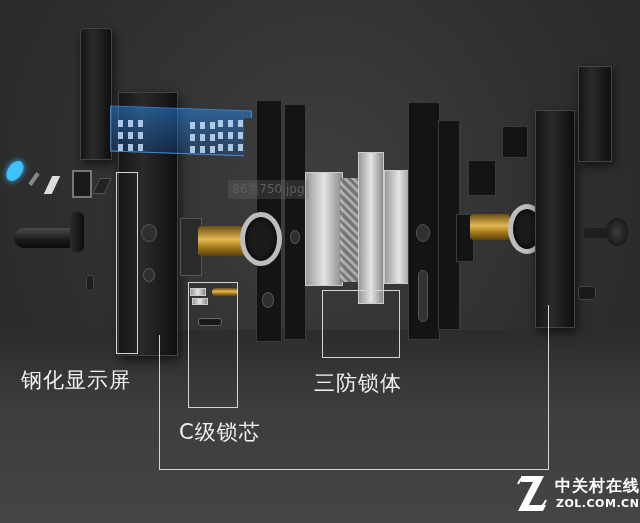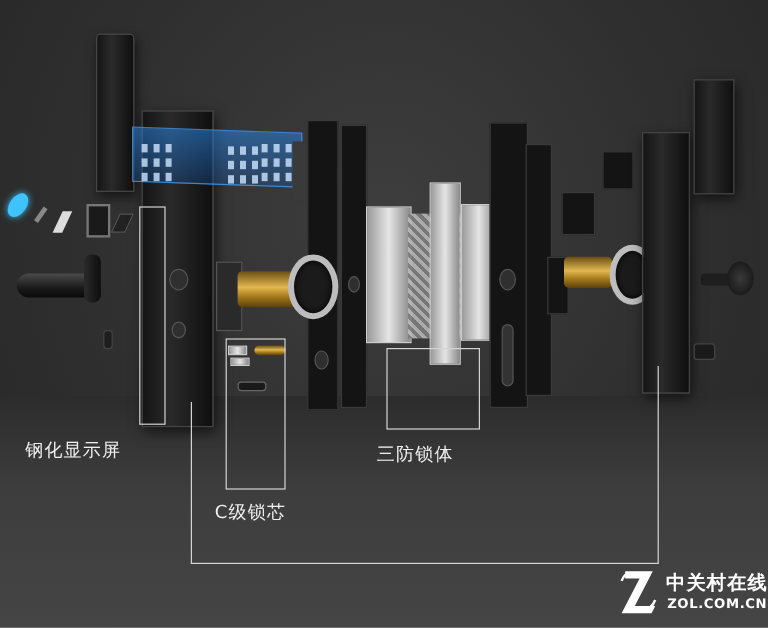--- a/index.html
+++ b/index.html
@@ -15,21 +15,21 @@
   .slot{position:absolute;border-radius:6px;background:#333;border:1px solid #555;}
   .metal{position:absolute;background:linear-gradient(90deg,#9a9a9a,#e5e5e5 50%,#8a8a8a);border:1px solid #ccc;}
   .brass{position:absolute;background:linear-gradient(180deg,#6b4e12,#e2b850 45%,#a77a1c 70%,#5b410d);border-radius:4px;}
   .ring{position:absolute;border-radius:50%;border:5px solid #bdbdbd;background:#1b1b1b;box-shadow:inset 0 0 6px #000;}
   .blue{position:absolute;background:linear-gradient(180deg,rgba(40,130,220,.55),rgba(20,80,160,.35));border:1px solid rgba(80,170,255,.6);}
   .keypad{position:absolute;display:grid;grid-template-columns:repeat(3,6px);grid-gap:5px 4px;}
   .keypad i{display:block;width:5px;height:7px;background:#cfe6ff;opacity:.8;}
   .callout{position:absolute;border:1.5px solid #d4d4d4;box-sizing:border-box;}
   .vline{position:absolute;width:0;border-left:1.5px solid #d4d4d4;}
   .hline{position:absolute;height:0;border-top:1.5px solid #d4d4d4;}
-  .label{position:absolute;color:#f0f0f0;font-size:15px;letter-spacing:1px;white-space:nowrap;text-align:right;}
+  .label{position:absolute;color:#f0f0f0;font-size:21px;letter-spacing:1px;white-space:nowrap;text-align:right;}
   .watermark-tag{position:absolute;left:228px;top:180px;padding:1px 4px;font-size:12px;color:#5e5e5e;background:rgba(120,120,120,.25);}
   .logo{position:absolute;left:512px;top:472px;width:135px;height:44px;}
   .logo-z{position:absolute;left:0;top:0;width:40px;height:40px;}
   .logo-cn{position:absolute;left:43px;top:4px;color:#fff;font-size:16px;font-weight:bold;letter-spacing:1px;}
   .logo-en{position:absolute;left:44px;top:25px;color:#fff;font-size:11px;font-weight:bold;letter-spacing:.5px;}
 </style>
 </head>
 <body>
 
 <div id="stage">
@@ -117,20 +117,21 @@
   <div class="ring" style="left:508px;top:204px;width:28px;height:40px;"></div>
   <div class="panel-dark" style="left:468px;top:160px;width:26px;height:34px;"></div>
   <div class="panel-dark" style="left:502px;top:126px;width:24px;height:30px;"></div>
 
   <div class="panel" style="left:535px;top:110px;width:38px;height:216px;"></div>
   <div class="panel" style="left:578px;top:66px;width:32px;height:94px;"></div>
   <div class="abs" style="left:584px;top:228px;width:26px;height:10px;background:#1e1e1e;border-radius:3px;"></div>
   <div class="abs" style="left:606px;top:218px;width:22px;height:28px;border-radius:50%;background:radial-gradient(#3a3a3a,#0e0e0e);"></div>
   <div class="abs" style="left:578px;top:286px;width:16px;height:12px;background:#1a1a1a;border:1px solid #444;border-radius:3px;"></div>
 
+  <div class="watermark-tag">86黑750.jpg</div>
 
   <div class="callout" style="left:116px;top:172px;width:22px;height:182px;"></div>
   <div class="callout" style="left:188px;top:282px;width:50px;height:126px;"></div>
   <div class="callout" style="left:322px;top:290px;width:78px;height:68px;"></div>
   <div class="vline" style="left:159px;top:335px;height:135px;"></div>
   <div class="hline" style="left:159px;top:469px;width:390px;"></div>
   <div class="vline" style="left:548px;top:305px;height:165px;"></div>
 
   <div class="label" style="left:21px;top:366px;">钢化显示屏</div>
   <div class="label" style="left:179px;top:418px;">C级锁芯</div>

